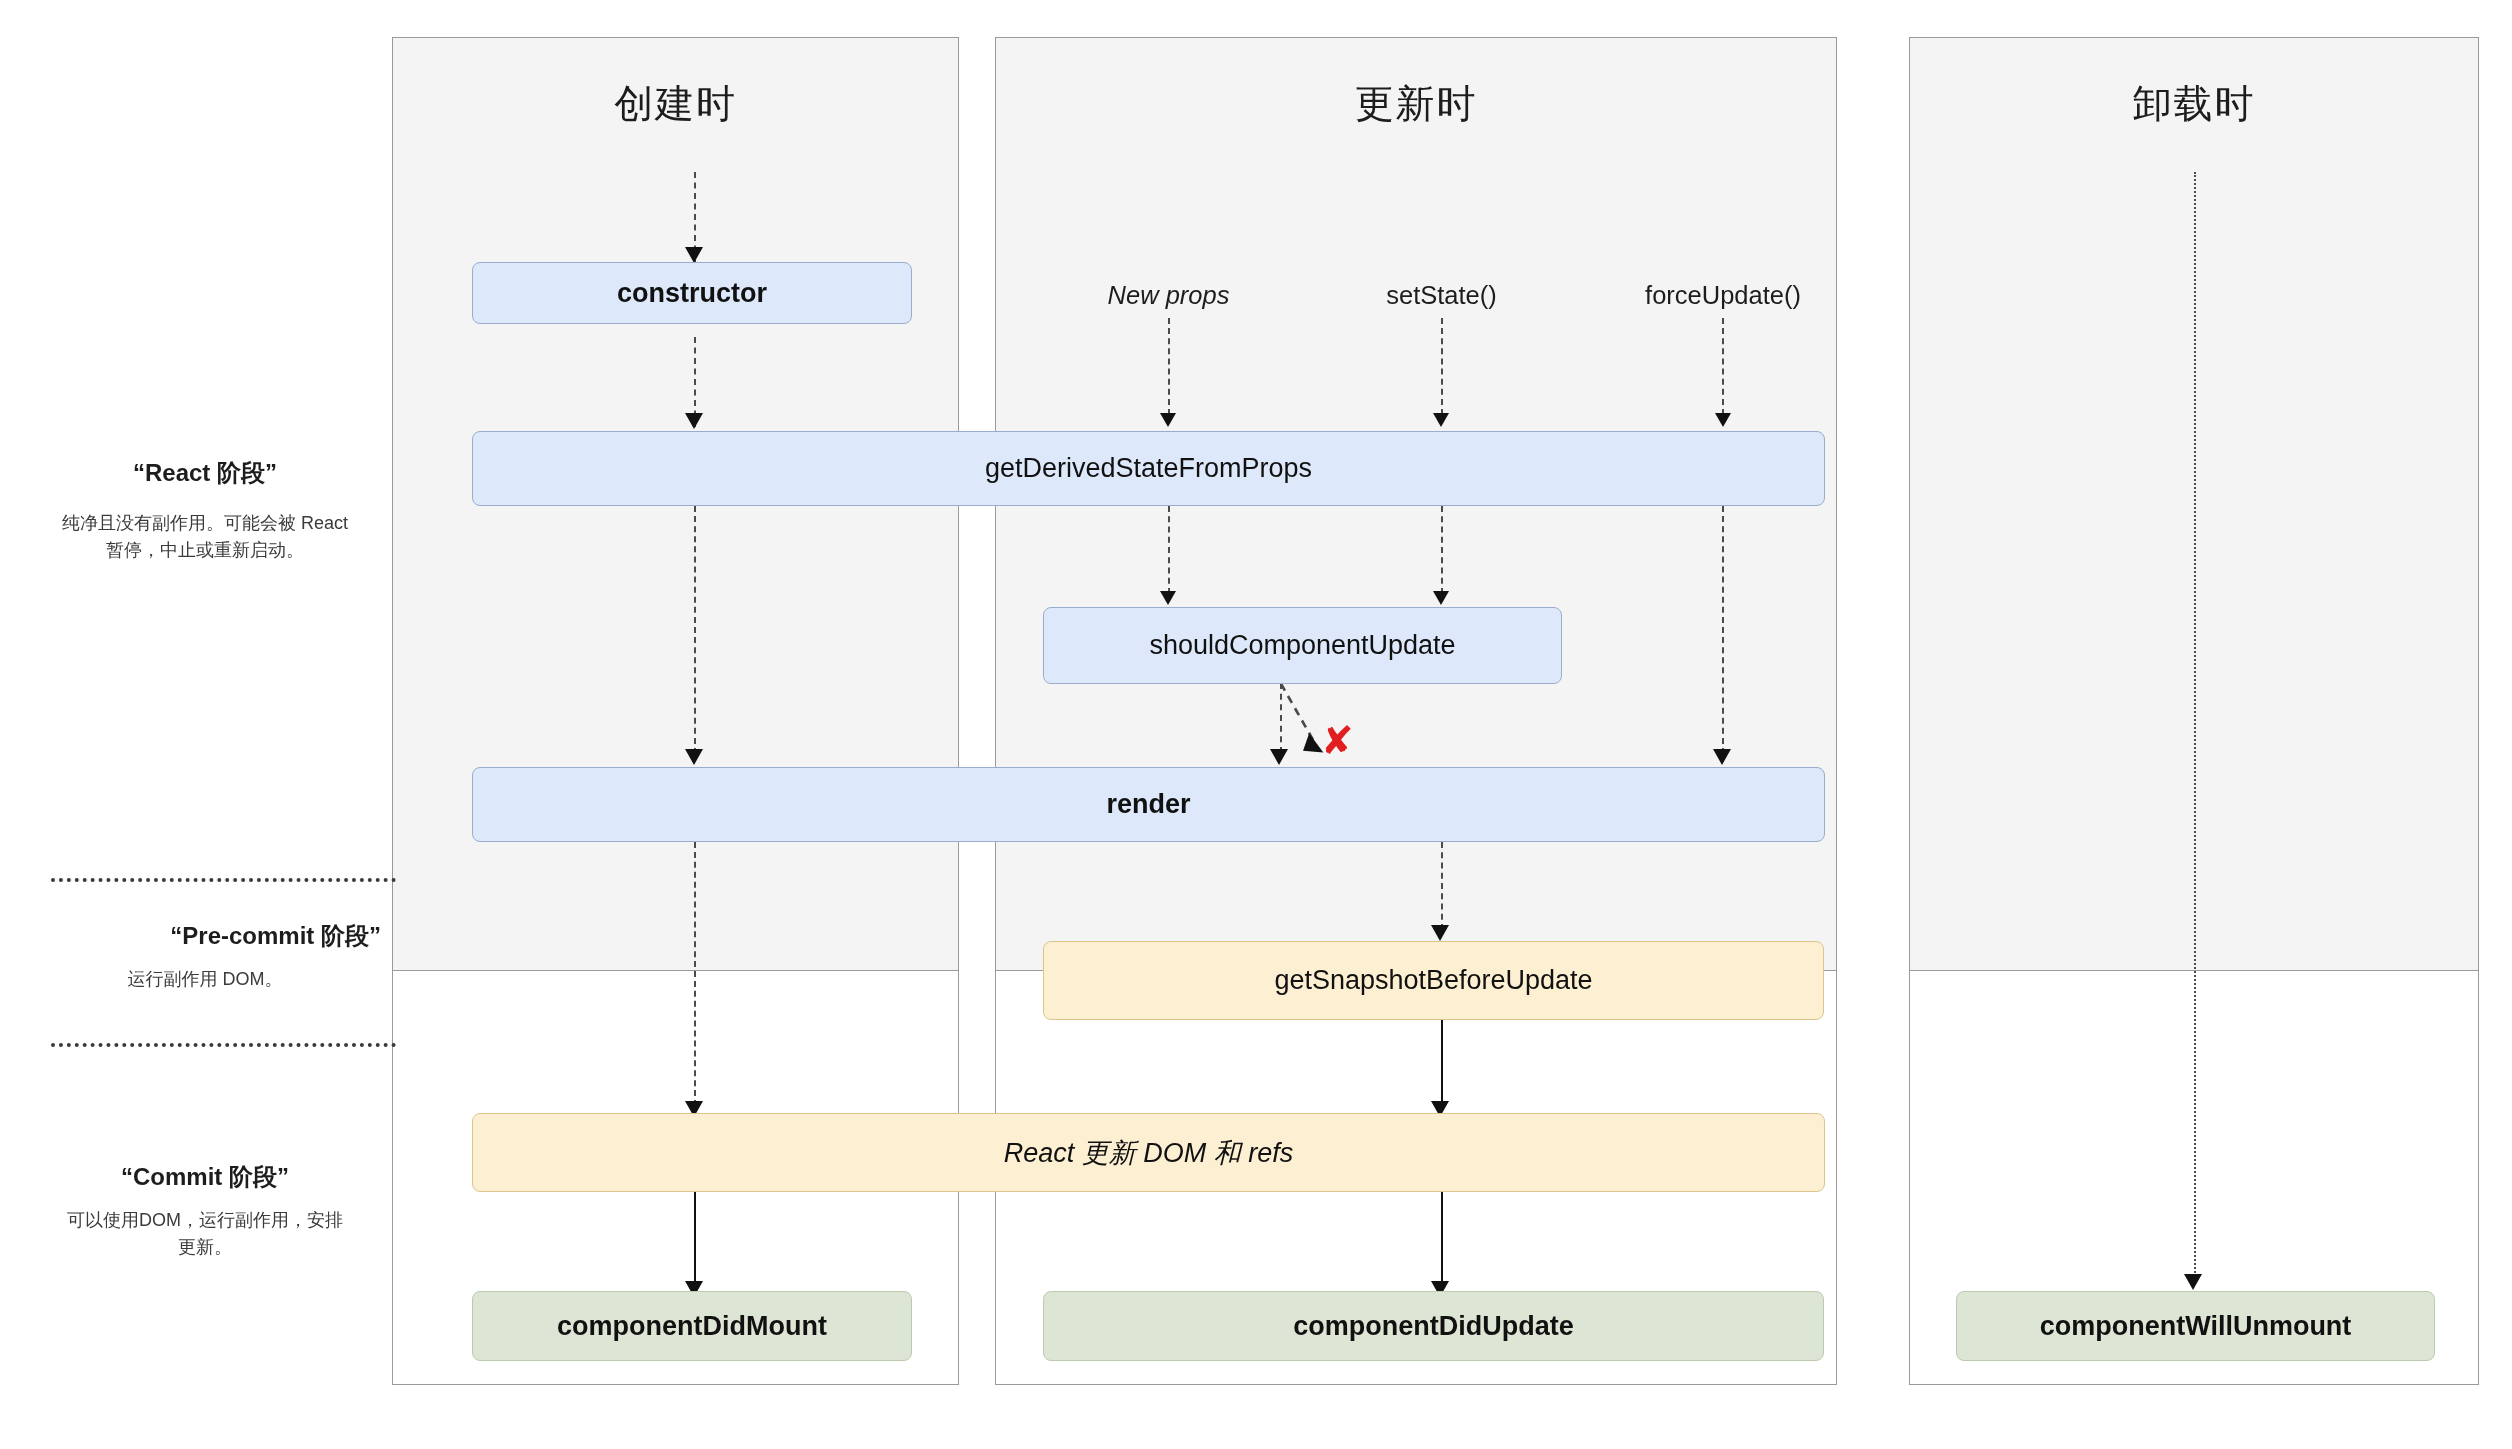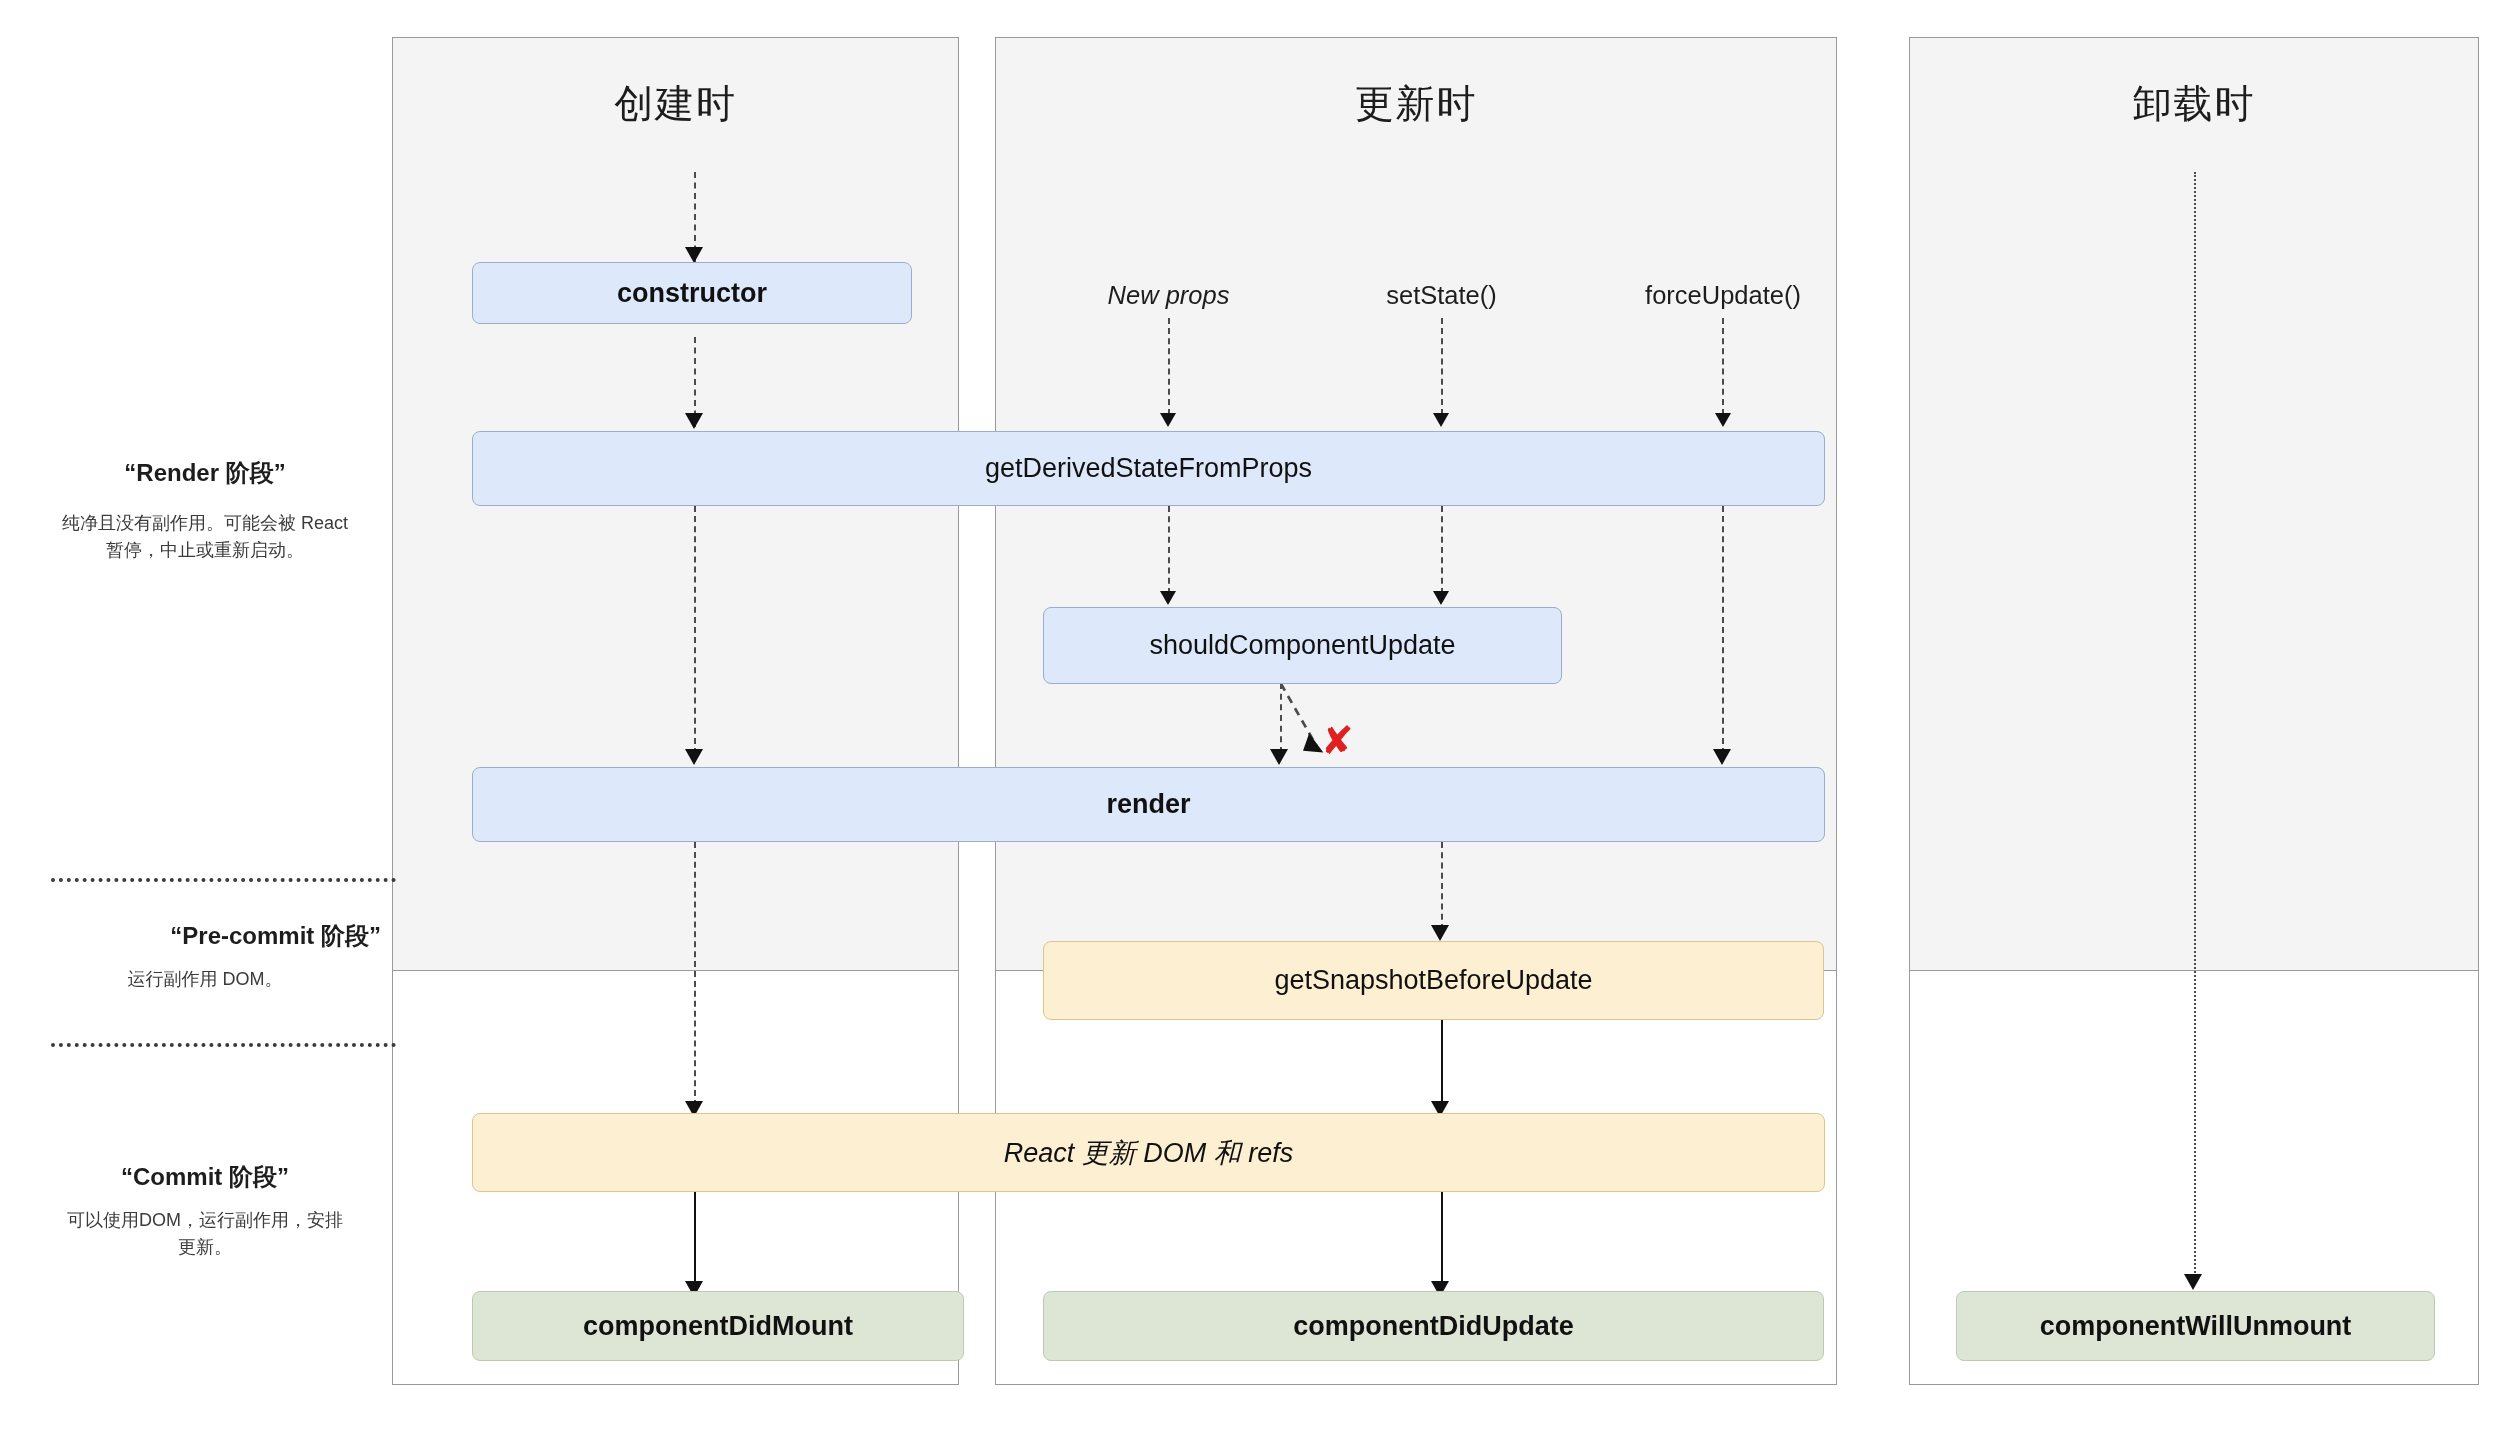--- a/index.html
+++ b/index.html
@@ -118,21 +118,21 @@
   <div class="panel panel-top" style="left:979px;top:37px;width:842px;height:934px;"></div>
   <div class="panel panel-bot" style="left:979px;top:970px;width:842px;height:415px;"></div>
 
   <div class="panel panel-top" style="left:1893px;top:37px;width:570px;height:934px;"></div>
   <div class="panel panel-bot" style="left:1893px;top:970px;width:570px;height:415px;"></div>
 
   <div class="col-title" style="left:376px;top:77px;width:567px;">创建时</div>
   <div class="col-title" style="left:979px;top:77px;width:842px;">更新时</div>
   <div class="col-title" style="left:1893px;top:77px;width:570px;">卸载时</div>
 
-  <div class="phase-title" style="left:13px;top:457px;">“Render 阶段”</div>
+  <div class="phase-title" style="left:13px;top:457px;">“React 阶段”</div>
   <div class="phase-desc" style="left:44px;top:510px;">纯净且没有副作用。可能会被 React 暂停，中止或重新启动。</div>
 
   <div class="dotted-rule" style="left:35px;top:878px;width:345px;"></div>
 
   <div class="phase-title" style="left:13px;top:920px;text-align:right;">“Pre-commit 阶段”</div>
   <div class="phase-desc" style="left:44px;top:966px;">运行副作用 DOM。</div>
 
   <div class="dotted-rule" style="left:35px;top:1043px;width:345px;"></div>
 
   <div class="phase-title" style="left:13px;top:1161px;">“Commit 阶段”</div>
@@ -200,20 +200,20 @@
   <div class="box blue" style="left:456px;top:431px;width:1353px;height:75px;">getDerivedStateFromProps</div>
 
   <div class="box blue" style="left:1027px;top:607px;width:519px;height:77px;">shouldComponentUpdate</div>
 
   <div class="box blue b" style="left:456px;top:767px;width:1353px;height:75px;">render</div>
 
   <div class="box yellow" style="left:1027px;top:941px;width:781px;height:79px;">getSnapshotBeforeUpdate</div>
 
   <div class="box yellow i" style="left:456px;top:1113px;width:1353px;height:79px;">React 更新 DOM 和 refs</div>
 
-  <div class="box green b" style="left:456px;top:1291px;width:492px;height:70px;">componentDidMount</div>
+  <div class="box green b" style="left:456px;top:1291px;width:440px;height:70px;">componentDidMount</div>
 
   <div class="box green b" style="left:1027px;top:1291px;width:781px;height:70px;">componentDidUpdate</div>
 
   <div class="box green b" style="left:1940px;top:1291px;width:479px;height:70px;">componentWillUnmount</div>
 
 </div>
 
 
 </body></html>

